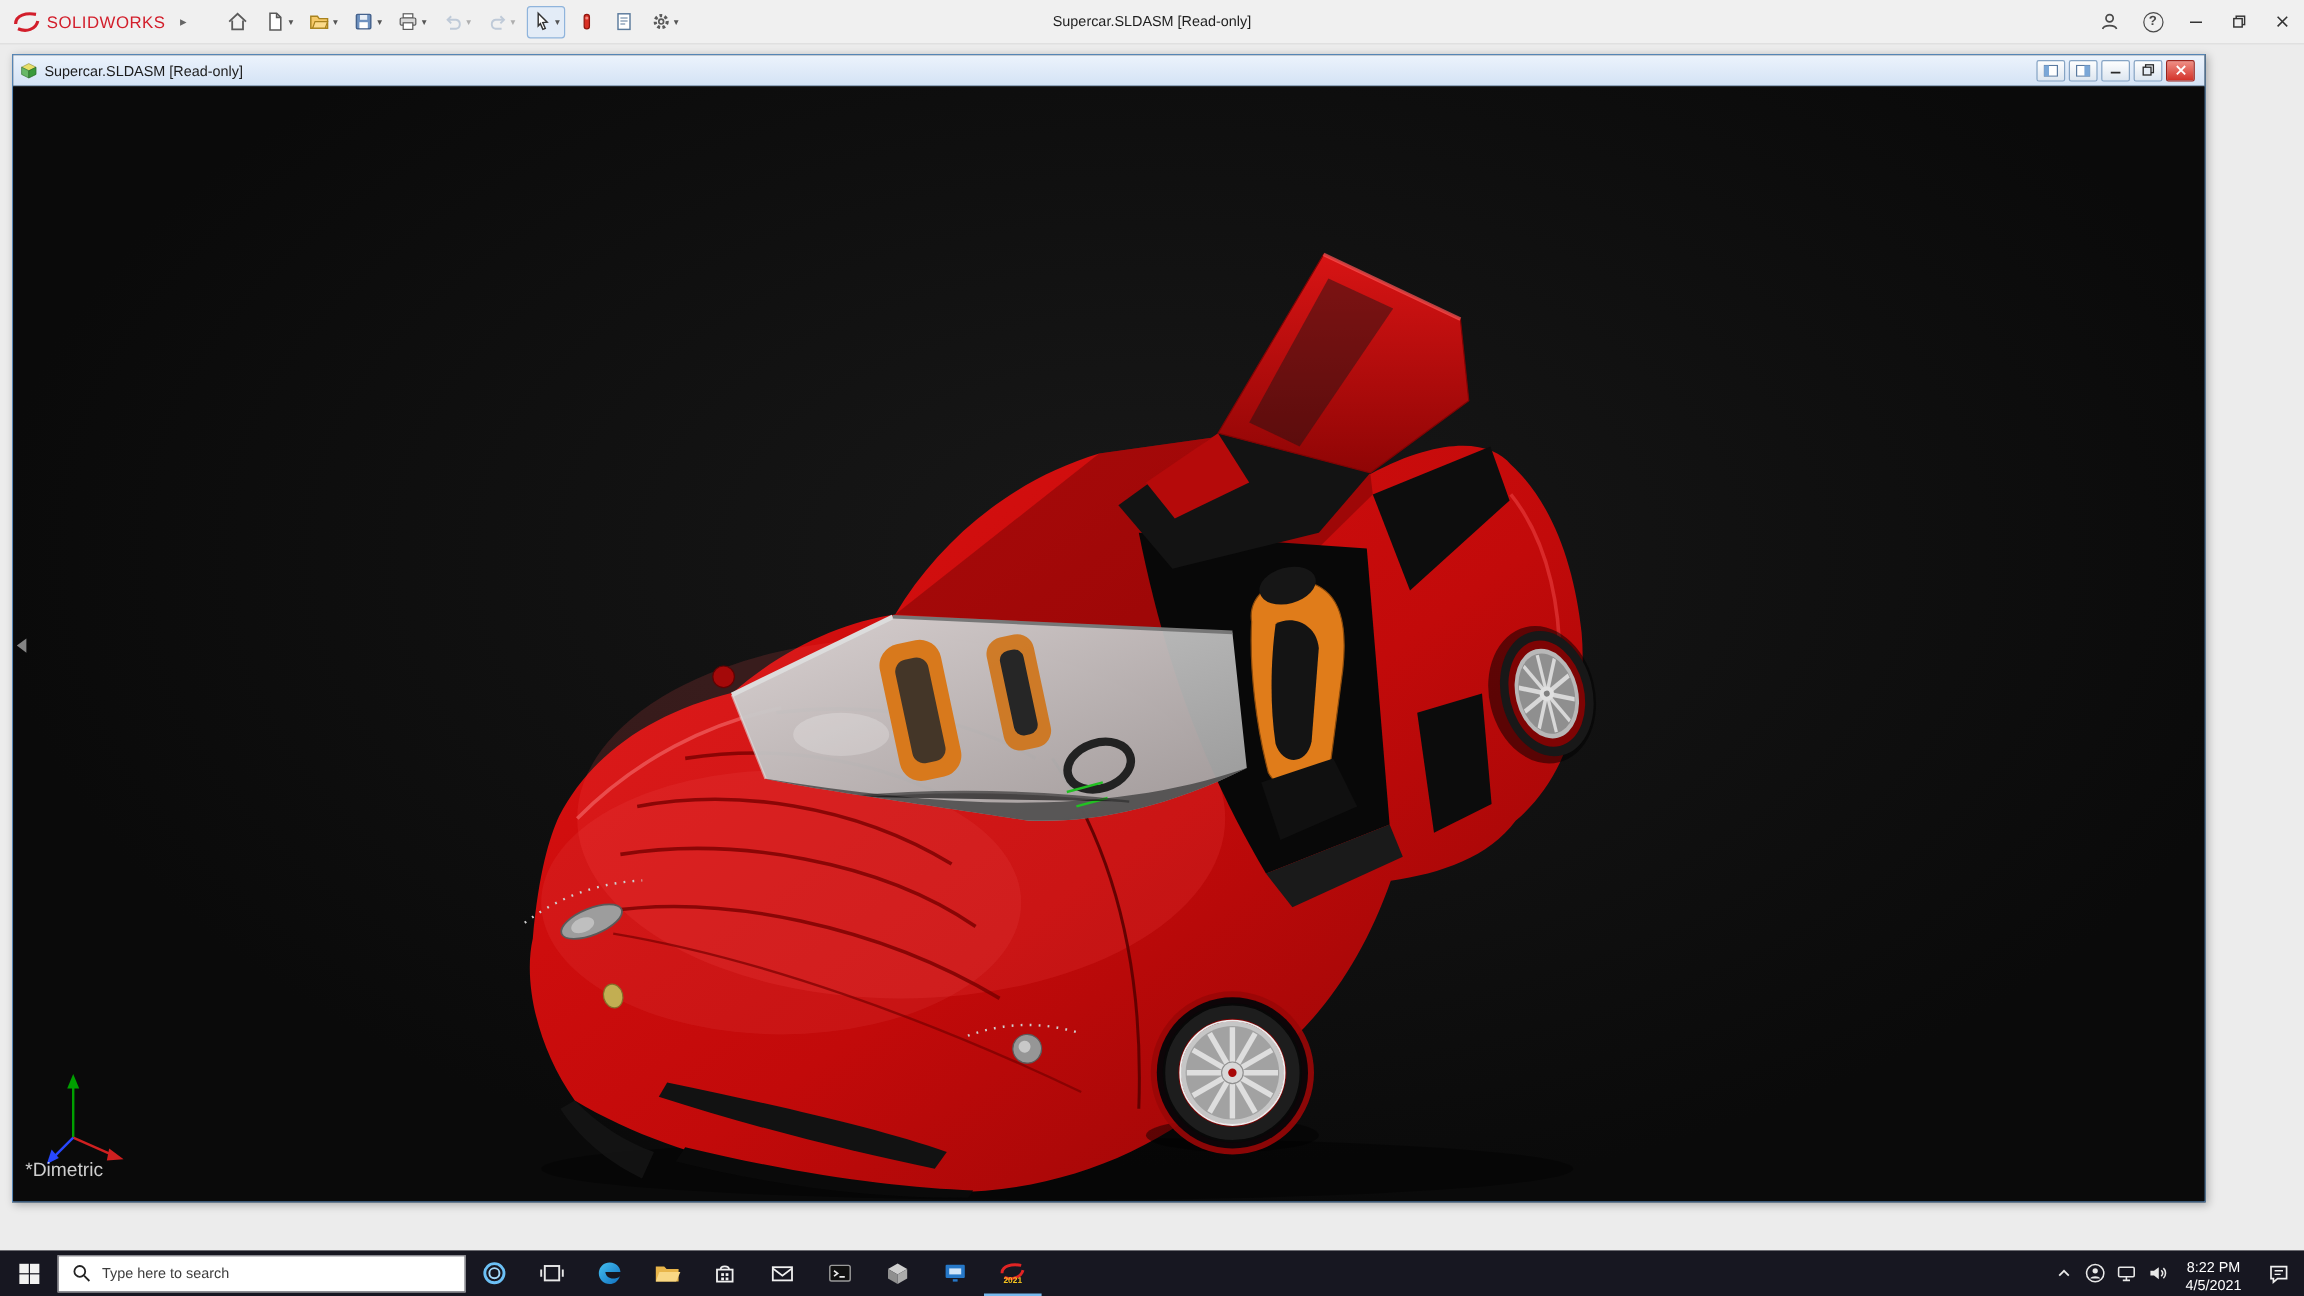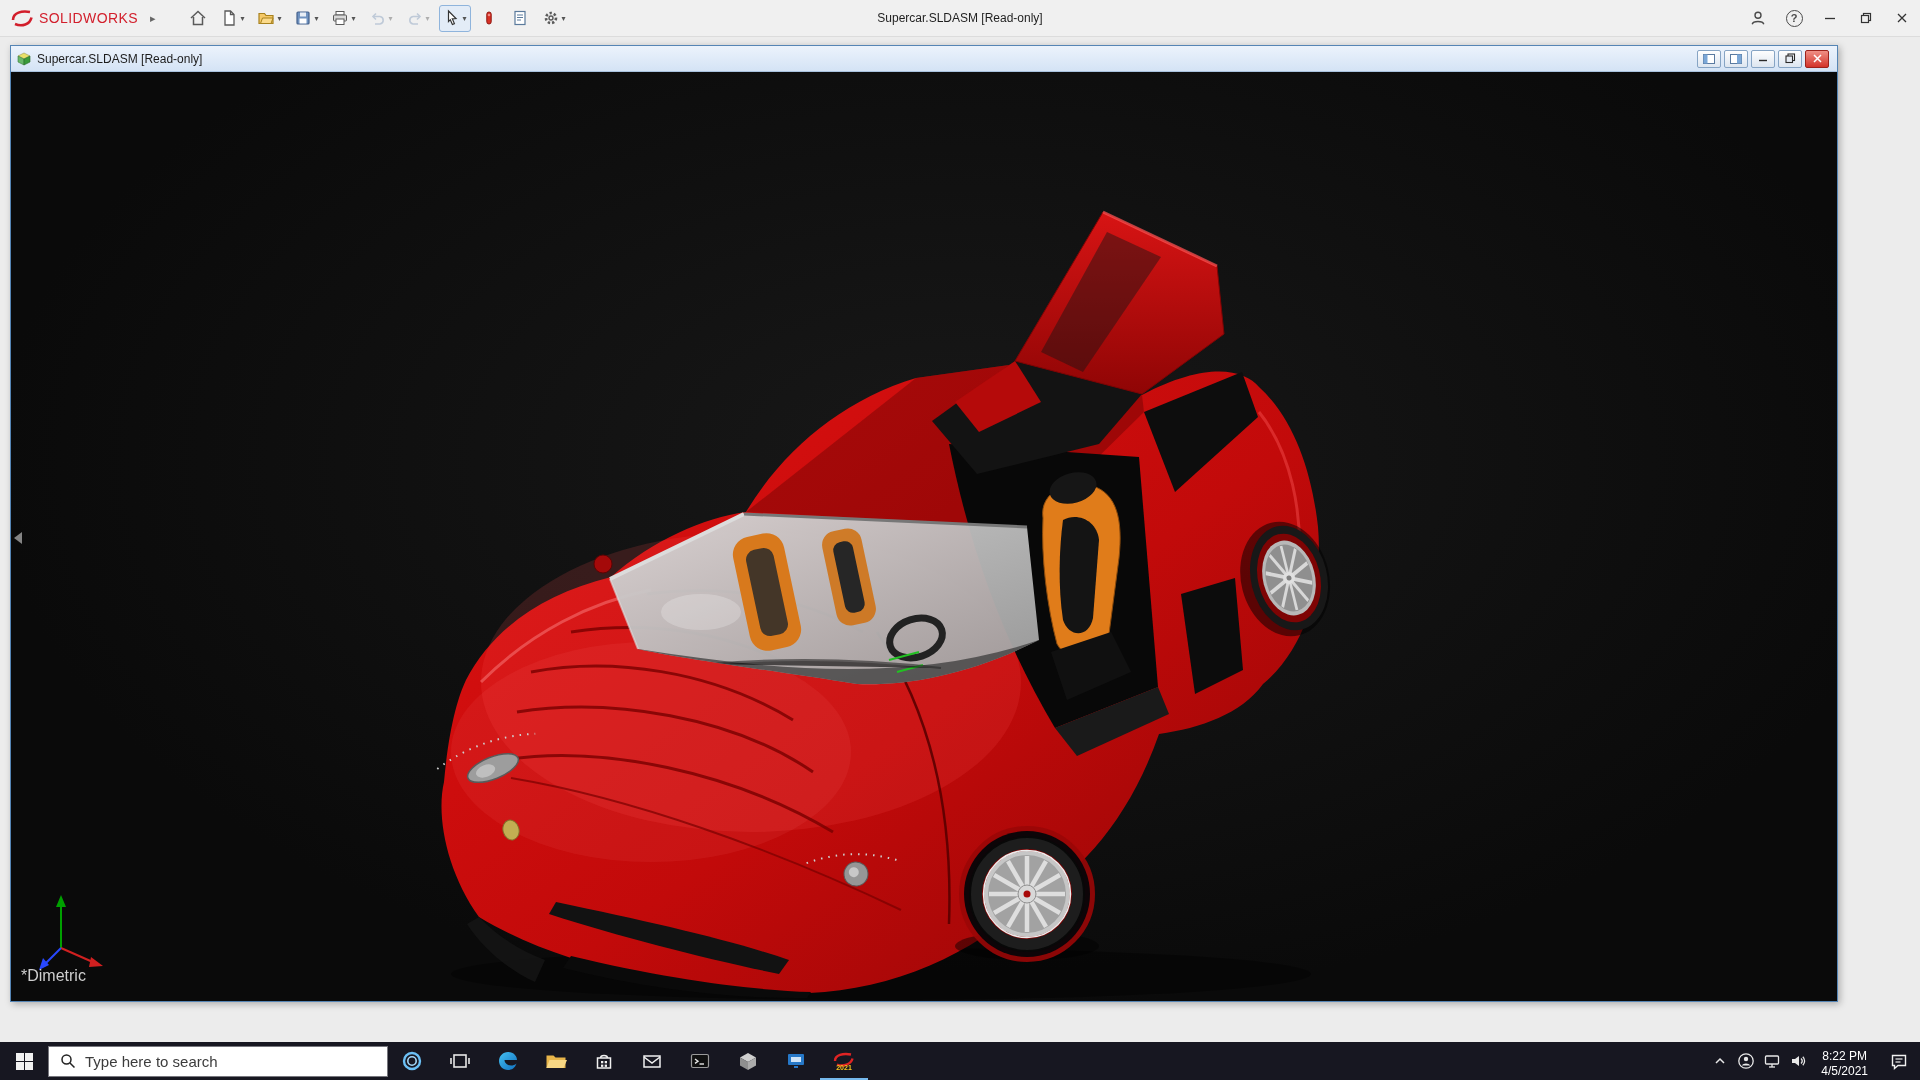--- a/index.html
+++ b/index.html
@@ -41,21 +41,21 @@
     border-top:6px solid transparent; border-bottom:6px solid transparent; border-right:8px solid #9a9a9a; opacity:.85; }
   .triad { position:absolute; left:10px; bottom:28px; }
   .view-label { position:absolute; left:10px; bottom:16px; font-size:16px; color:#cfcfcf; }
 
   
   .taskbar { position:absolute; left:0; bottom:0; width:1920px; height:38px; background:#171721;
     display:flex; align-items:center; z-index:10; }
   .start { width:48px; height:100%; display:flex; align-items:center; justify-content:center; }
   .search-box { width:340px; height:31px; background:#ffffff; border:1px solid #77777e;
     display:flex; align-items:center; gap:9px; padding:0 11px; }
-  .search-box input { border:none; outline:none; flex:1; font-size:15px; color:#222; font-family:"Liberation Sans",sans-serif; background:transparent; }
+  .search-box input { border:none; outline:none; flex:1; font-size:12px; color:#222; font-family:"Liberation Sans",sans-serif; background:transparent; }
   .search-box input::placeholder { color:#3c3c3c; opacity:1; }
   .task-icon { width:48px; height:100%; display:flex; align-items:center; justify-content:center; flex-direction:column; }
   .task-icon.running { box-shadow:inset 0 -2px 0 #76b9ed; }
   .sw-badge { font-size:7px; font-weight:bold; color:#f6c51d; line-height:6px; margin-top:-2px; }
   .tray { margin-left:auto; display:flex; align-items:flex-end; height:100%; }
   .tray-btn { width:26px; height:100%; display:flex; align-items:center; justify-content:center; }
   .clock { text-align:center; font-size:12px; color:#ffffff; line-height:1.3; padding:0 10px; }
   .action-center { width:42px; height:100%; display:flex; align-items:center; justify-content:center; }
 </style>
 </head>

